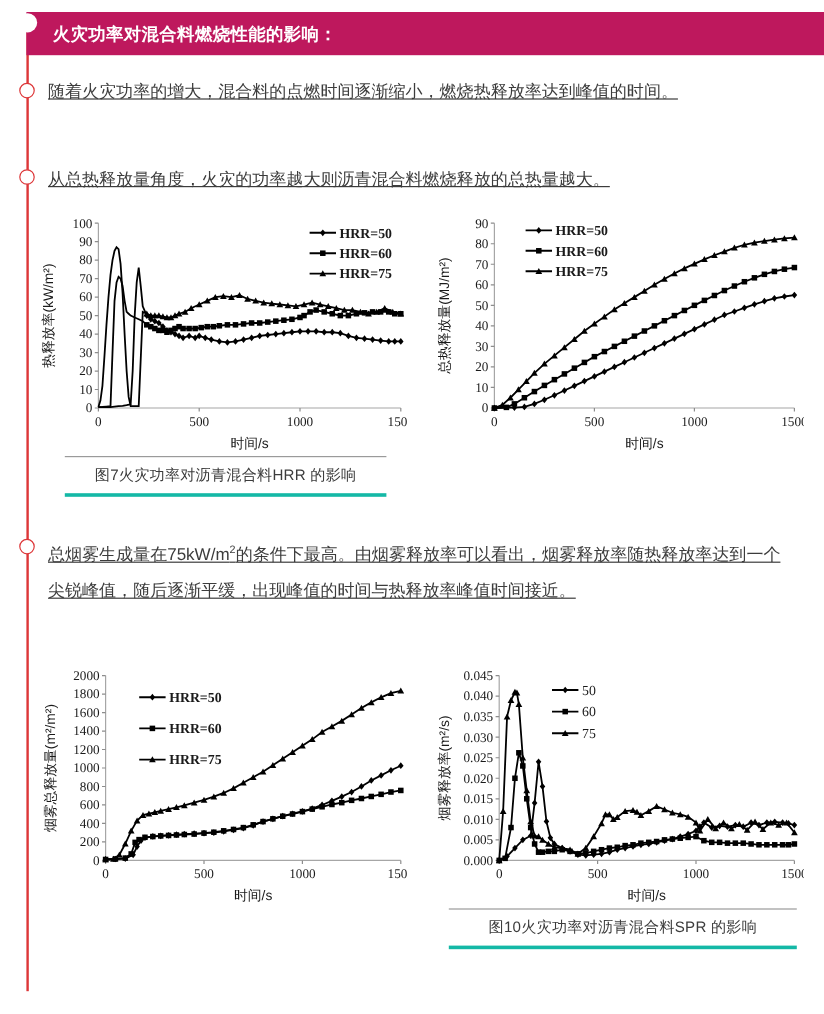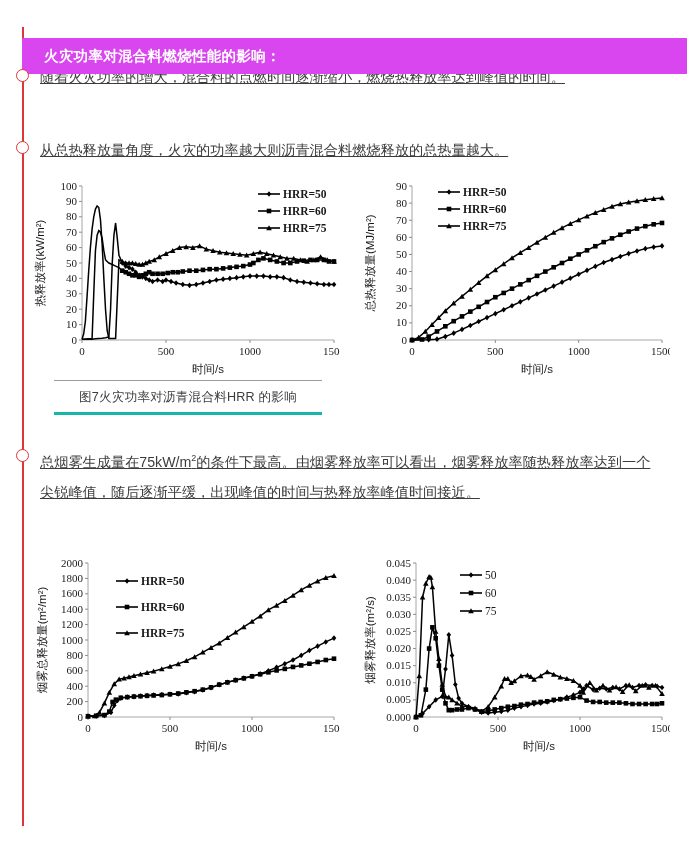--- a/index.html
+++ b/index.html
@@ -46,25 +46,24 @@
     z-index: 5;
   }
 
   
   .header {
     position: absolute;
     left: 22px;
     top: 10px;
     width: 665px;
     height: 36px;
-    background: #d946ef;
+    background: #be185d;
     z-index: 3;
     display: flex;
     align-items: center;
-    margin-top: 28px;
   }
   .header-title {
     margin-left: 22px;
     color: #ffffff;
     font-size: 14.5px;
     font-weight: bold;
     letter-spacing: 0.3px;
   }
 
   
@@ -810,13 +809,16 @@
           <text x="125" y="26" class="leg-lbl-plain">50</text>
           <line x1="100" y1="40" x2="122" y2="40" stroke="#000" stroke-width="1.6"></line>
           <rect x="108.7" y="37.7" width="4.6" height="4.6" fill="#000"></rect>
           <text x="125" y="44" class="leg-lbl-plain">60</text>
           <line x1="100" y1="58" x2="122" y2="58" stroke="#000" stroke-width="1.6"></line>
           <polygon points="111,55.300000000000004 113.8,60.3 108.2,60.3" fill="#000"></polygon>
           <text x="125" y="62" class="leg-lbl-plain">75</text>
         </g>
       </svg>
     </div>
+  <div class="caption-box" style="width:290px; margin-left:14px;">
+    <span class="caption-txt">图10火灾功率对沥青混合料SPR 的影响</span>
+  </div>
 </div>
 
 </body></html>

